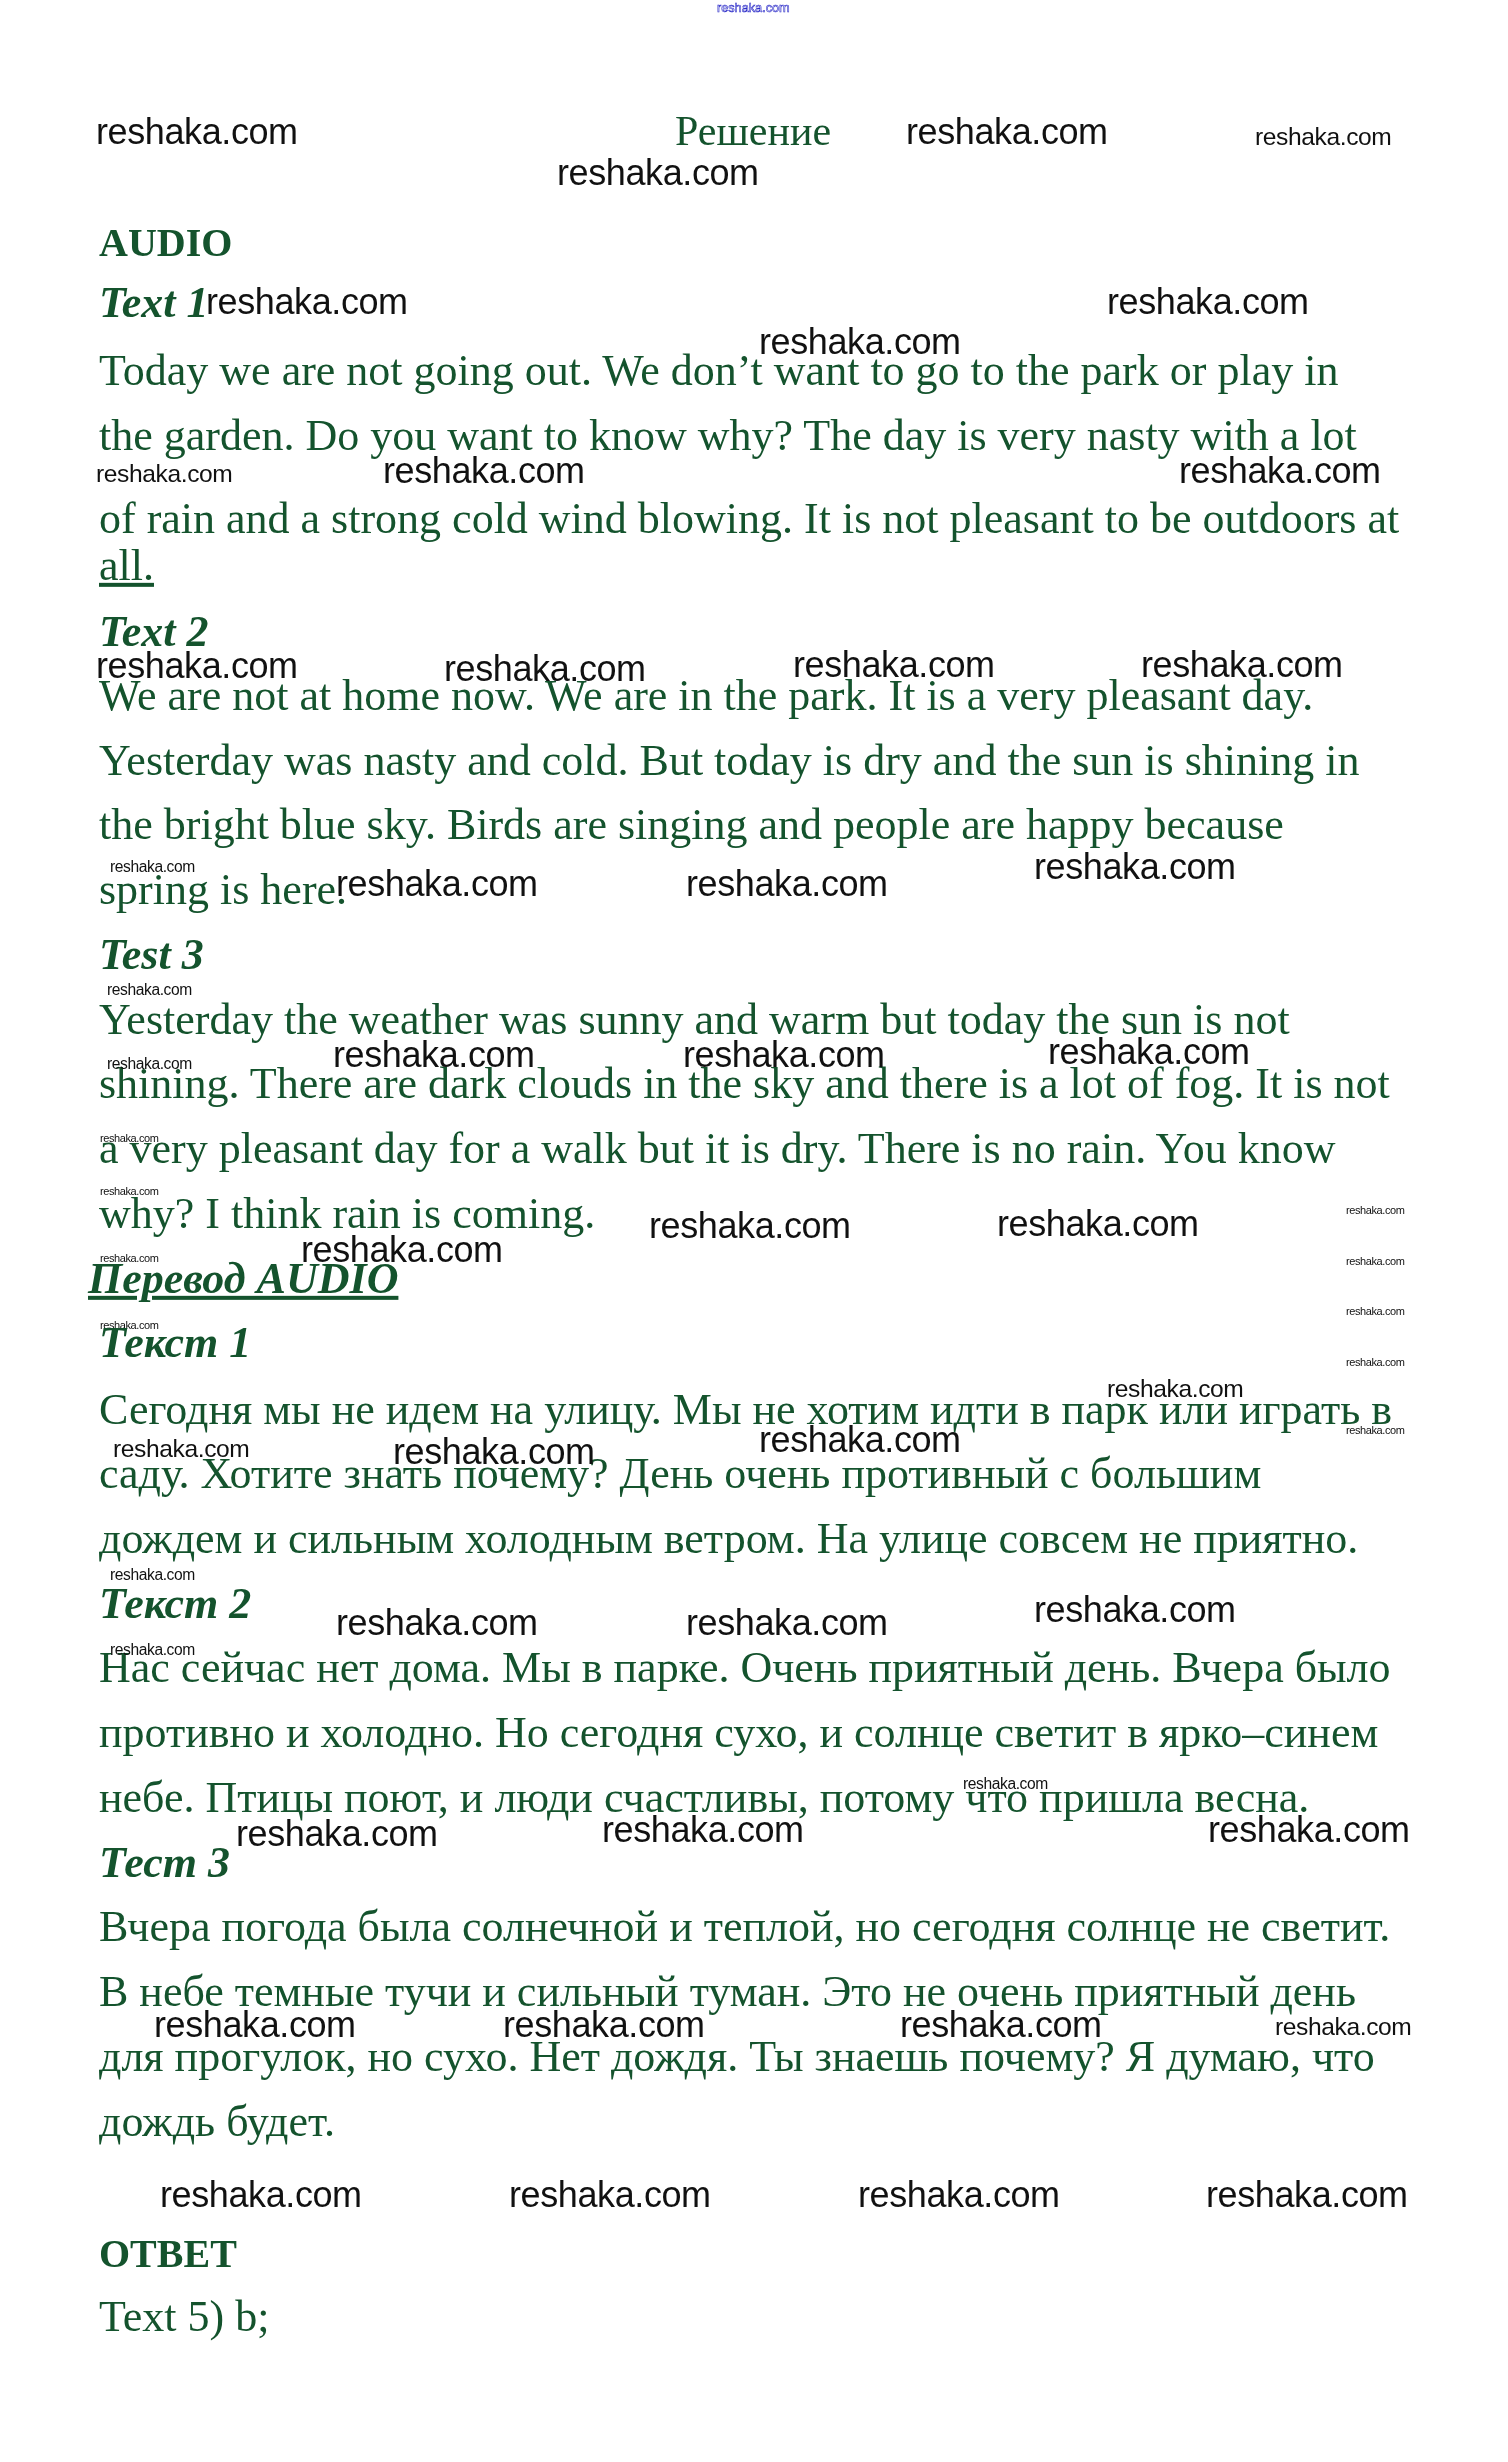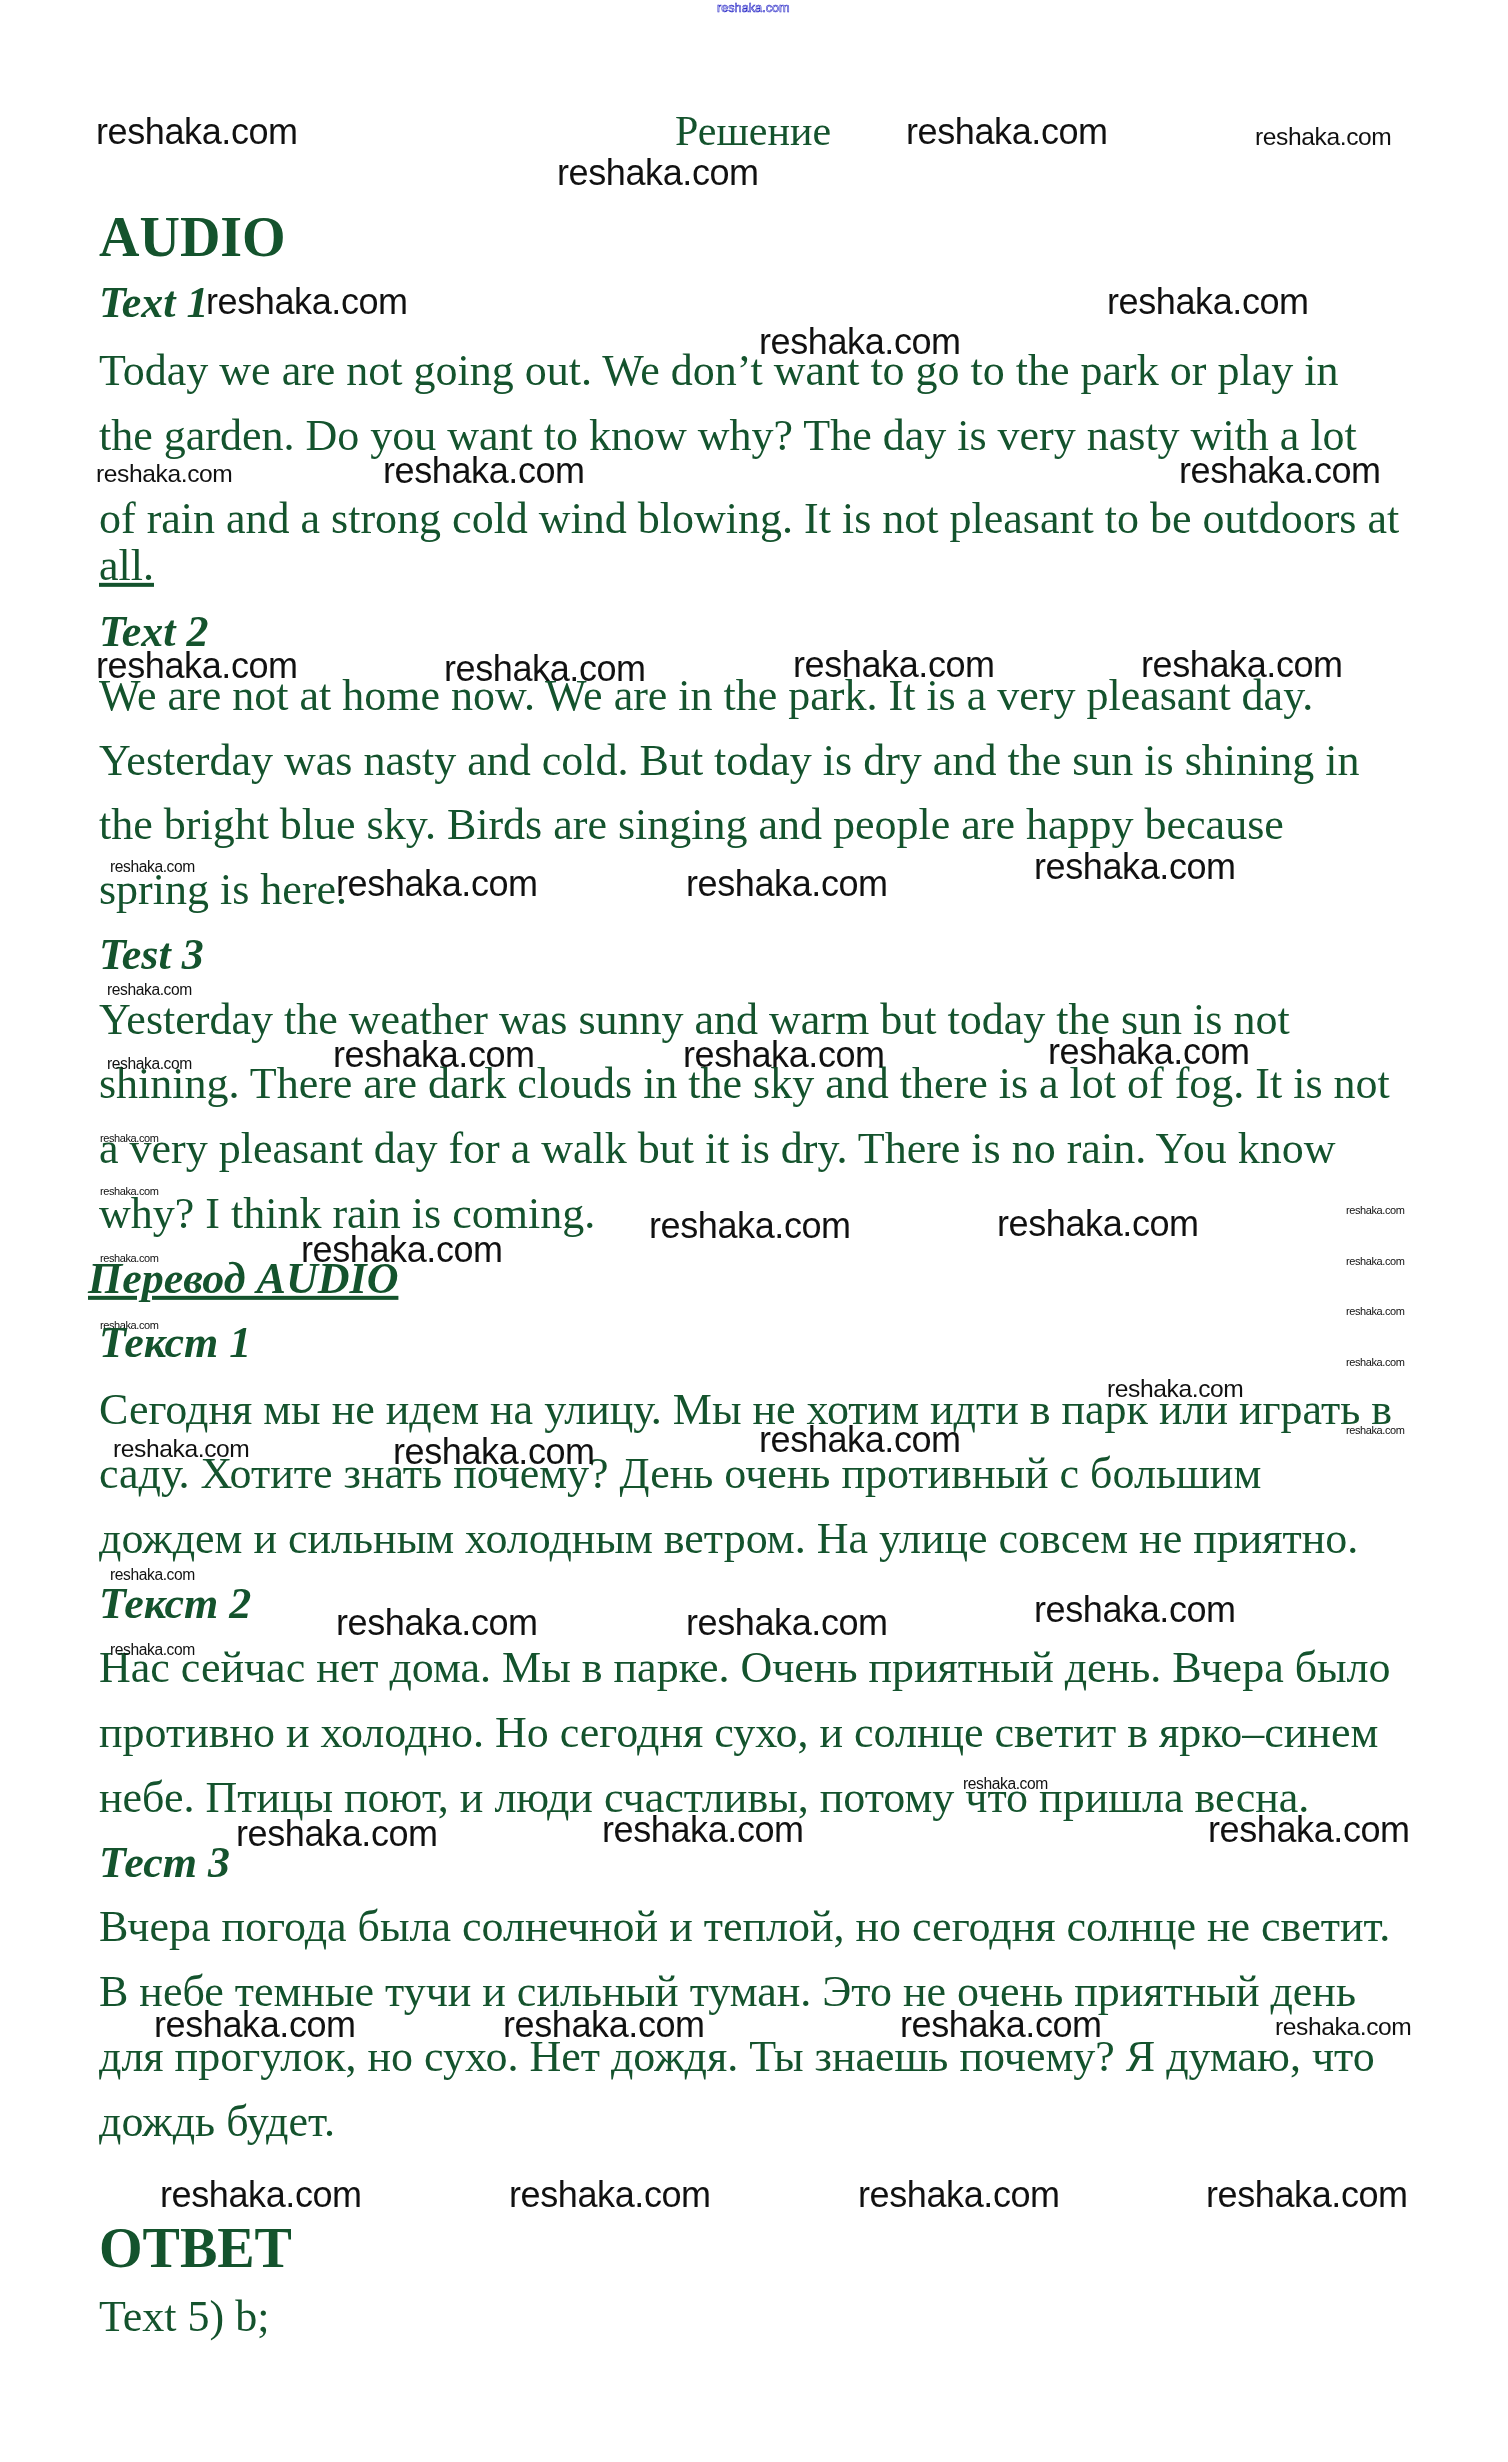--- a/index.html
+++ b/index.html
@@ -1,20 +1,20 @@
 <!DOCTYPE html>
 <html style="font-size:12px"><head>
 <meta charset="utf-8">
 <style>
   html, body { margin: 0; padding: 0; background: #ffffff; }
   body { width: 1508px; height: 2462px; position: relative; overflow: hidden; }
   .abs { position: absolute; white-space: nowrap; line-height: 1; }
   .serif { font-family: "Liberation Serif", "DejaVu Serif", serif; color: #14532d; }
   .body-line { font-size: 44px; transform: translateY(-0.89em); }
-  .heading { font-size: 56px; font-weight: bold; transform: translateY(-0.89em); }
+  .heading { font-size: 40px; font-weight: bold; transform: translateY(-0.89em); }
   .heading-it { font-size: 44px; font-weight: bold; font-style: italic; transform: translateY(-0.89em); }
   .title { font-size: 42px; transform: translateY(-0.89em); }
   .wm { font-family: "Liberation Sans", "DejaVu Sans", sans-serif; color: #111; transform: translateY(-0.9em); letter-spacing: -0.4px; }
   .wm-l { font-size: 36px; }
   .wm-m { font-size: 24.6px; }
   .wm-s { font-size: 15.6px; }
   .wm-xs { font-size: 11px; }
   .top-link { font-family: "Liberation Sans", "DejaVu Sans", sans-serif; font-size: 12.7px; color: #ffffff; -webkit-text-stroke: 0.6px #2a2ac8; left: 717px; top: 1.5px; text-decoration: none; }
 </style>
 </head>

